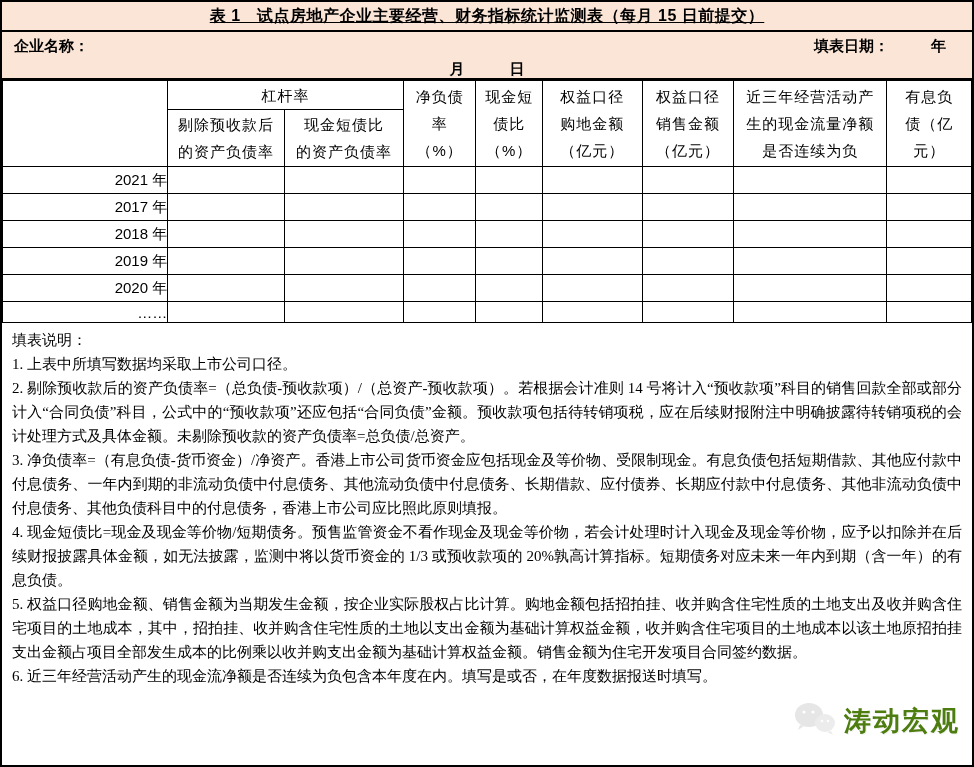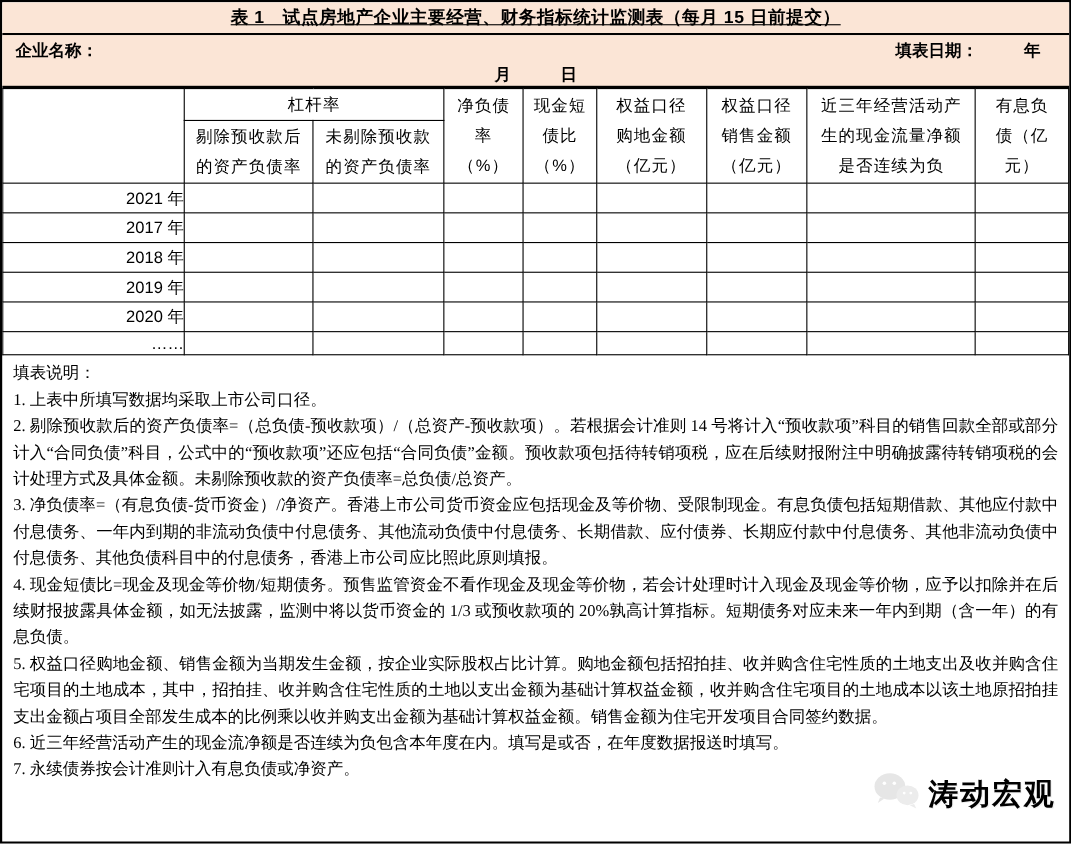--- a/index.html
+++ b/index.html
@@ -64,21 +64,21 @@
   }
   .notes p { margin:0;font-family:Liberation Serif, serif; }
   .watermark {
     position:absolute;
     right:12px; top:698px;
     display:flex; align-items:center;
     pointer-events:none;
   }
   .watermark .wm-text {
     font-size:27px; font-weight:bold;
-    color:#000000;
+    color:#4d7c0f;
     letter-spacing:2px;
     text-shadow:1px 1px 0 #f2f2f2;
     margin-left:6px;
   }
 </style>
 </head>
 <body>
 
 <div class="page">
 
@@ -126,21 +126,21 @@
       <th rowspan="2">近三年经营活动产
 生的现金流量净额
 是否连续为负</th>
       <th rowspan="2">有息负
 债（亿
 元）</th>
     </tr>
     <tr class="hdr-b">
       <th>剔除预收款后
 的资产负债率</th>
-      <th>未剔除预收款
+      <th>现金短债比
 的资产负债率</th>
     </tr>
     <tr class="data-row">
       <td class="row-label">2021 年</td>
       <td></td>
           <td></td>
       <td></td>
           <td></td>
       <td></td>
           <td></td>
@@ -206,21 +206,20 @@
     </table>
 
   <div class="notes">
     <p>填表说明：</p>
     <p>1. 上表中所填写数据均采取上市公司口径。</p>
     <p>2. 剔除预收款后的资产负债率=（总负债-预收款项）/（总资产-预收款项）。若根据会计准则 14 号将计入“预收款项”科目的销售回款全部或部分计入“合同负债”科目，公式中的“预收款项”还应包括“合同负债”金额。预收款项包括待转销项税，应在后续财报附注中明确披露待转销项税的会计处理方式及具体金额。未剔除预收款的资产负债率=总负债/总资产。</p>
     <p>3. 净负债率=（有息负债-货币资金）/净资产。香港上市公司货币资金应包括现金及等价物、受限制现金。有息负债包括短期借款、其他应付款中付息债务、一年内到期的非流动负债中付息债务、其他流动负债中付息债务、长期借款、应付债券、长期应付款中付息债务、其他非流动负债中付息债务、其他负债科目中的付息债务，香港上市公司应比照此原则填报。</p>
     <p>4. 现金短债比=现金及现金等价物/短期债务。预售监管资金不看作现金及现金等价物，若会计处理时计入现金及现金等价物，应予以扣除并在后续财报披露具体金额，如无法披露，监测中将以货币资金的 1/3 或预收款项的 20%孰高计算指标。短期债务对应未来一年内到期（含一年）的有息负债。</p>
     <p>5. 权益口径购地金额、销售金额为当期发生金额，按企业实际股权占比计算。购地金额包括招拍挂、收并购含住宅性质的土地支出及收并购含住宅项目的土地成本，其中，招拍挂、收并购含住宅性质的土地以支出金额为基础计算权益金额，收并购含住宅项目的土地成本以该土地原招拍挂支出金额占项目全部发生成本的比例乘以收并购支出金额为基础计算权益金额。销售金额为住宅开发项目合同签约数据。</p>
     <p>6. 近三年经营活动产生的现金流净额是否连续为负包含本年度在内。填写是或否，在年度数据报送时填写。</p>
-    <p>7. 永续债券按会计准则计入有息负债或净资产。</p>
   </div>
 
   <div class="watermark">
     <span>
       <svg width="46" height="38" viewBox="0 0 46 38" xmlns="http://www.w3.org/2000/svg">
         <ellipse cx="17" cy="15" rx="14" ry="12" fill="#e6e6e6"></ellipse>
         <circle cx="12" cy="12" r="1.6" fill="#ffffff"></circle>
         <circle cx="21" cy="12" r="1.6" fill="#ffffff"></circle>
         <path d="M8 25 L6 30 L12 26 Z" fill="#e6e6e6"></path>
         <ellipse cx="33" cy="23" rx="10" ry="9" fill="#ececec"></ellipse>

